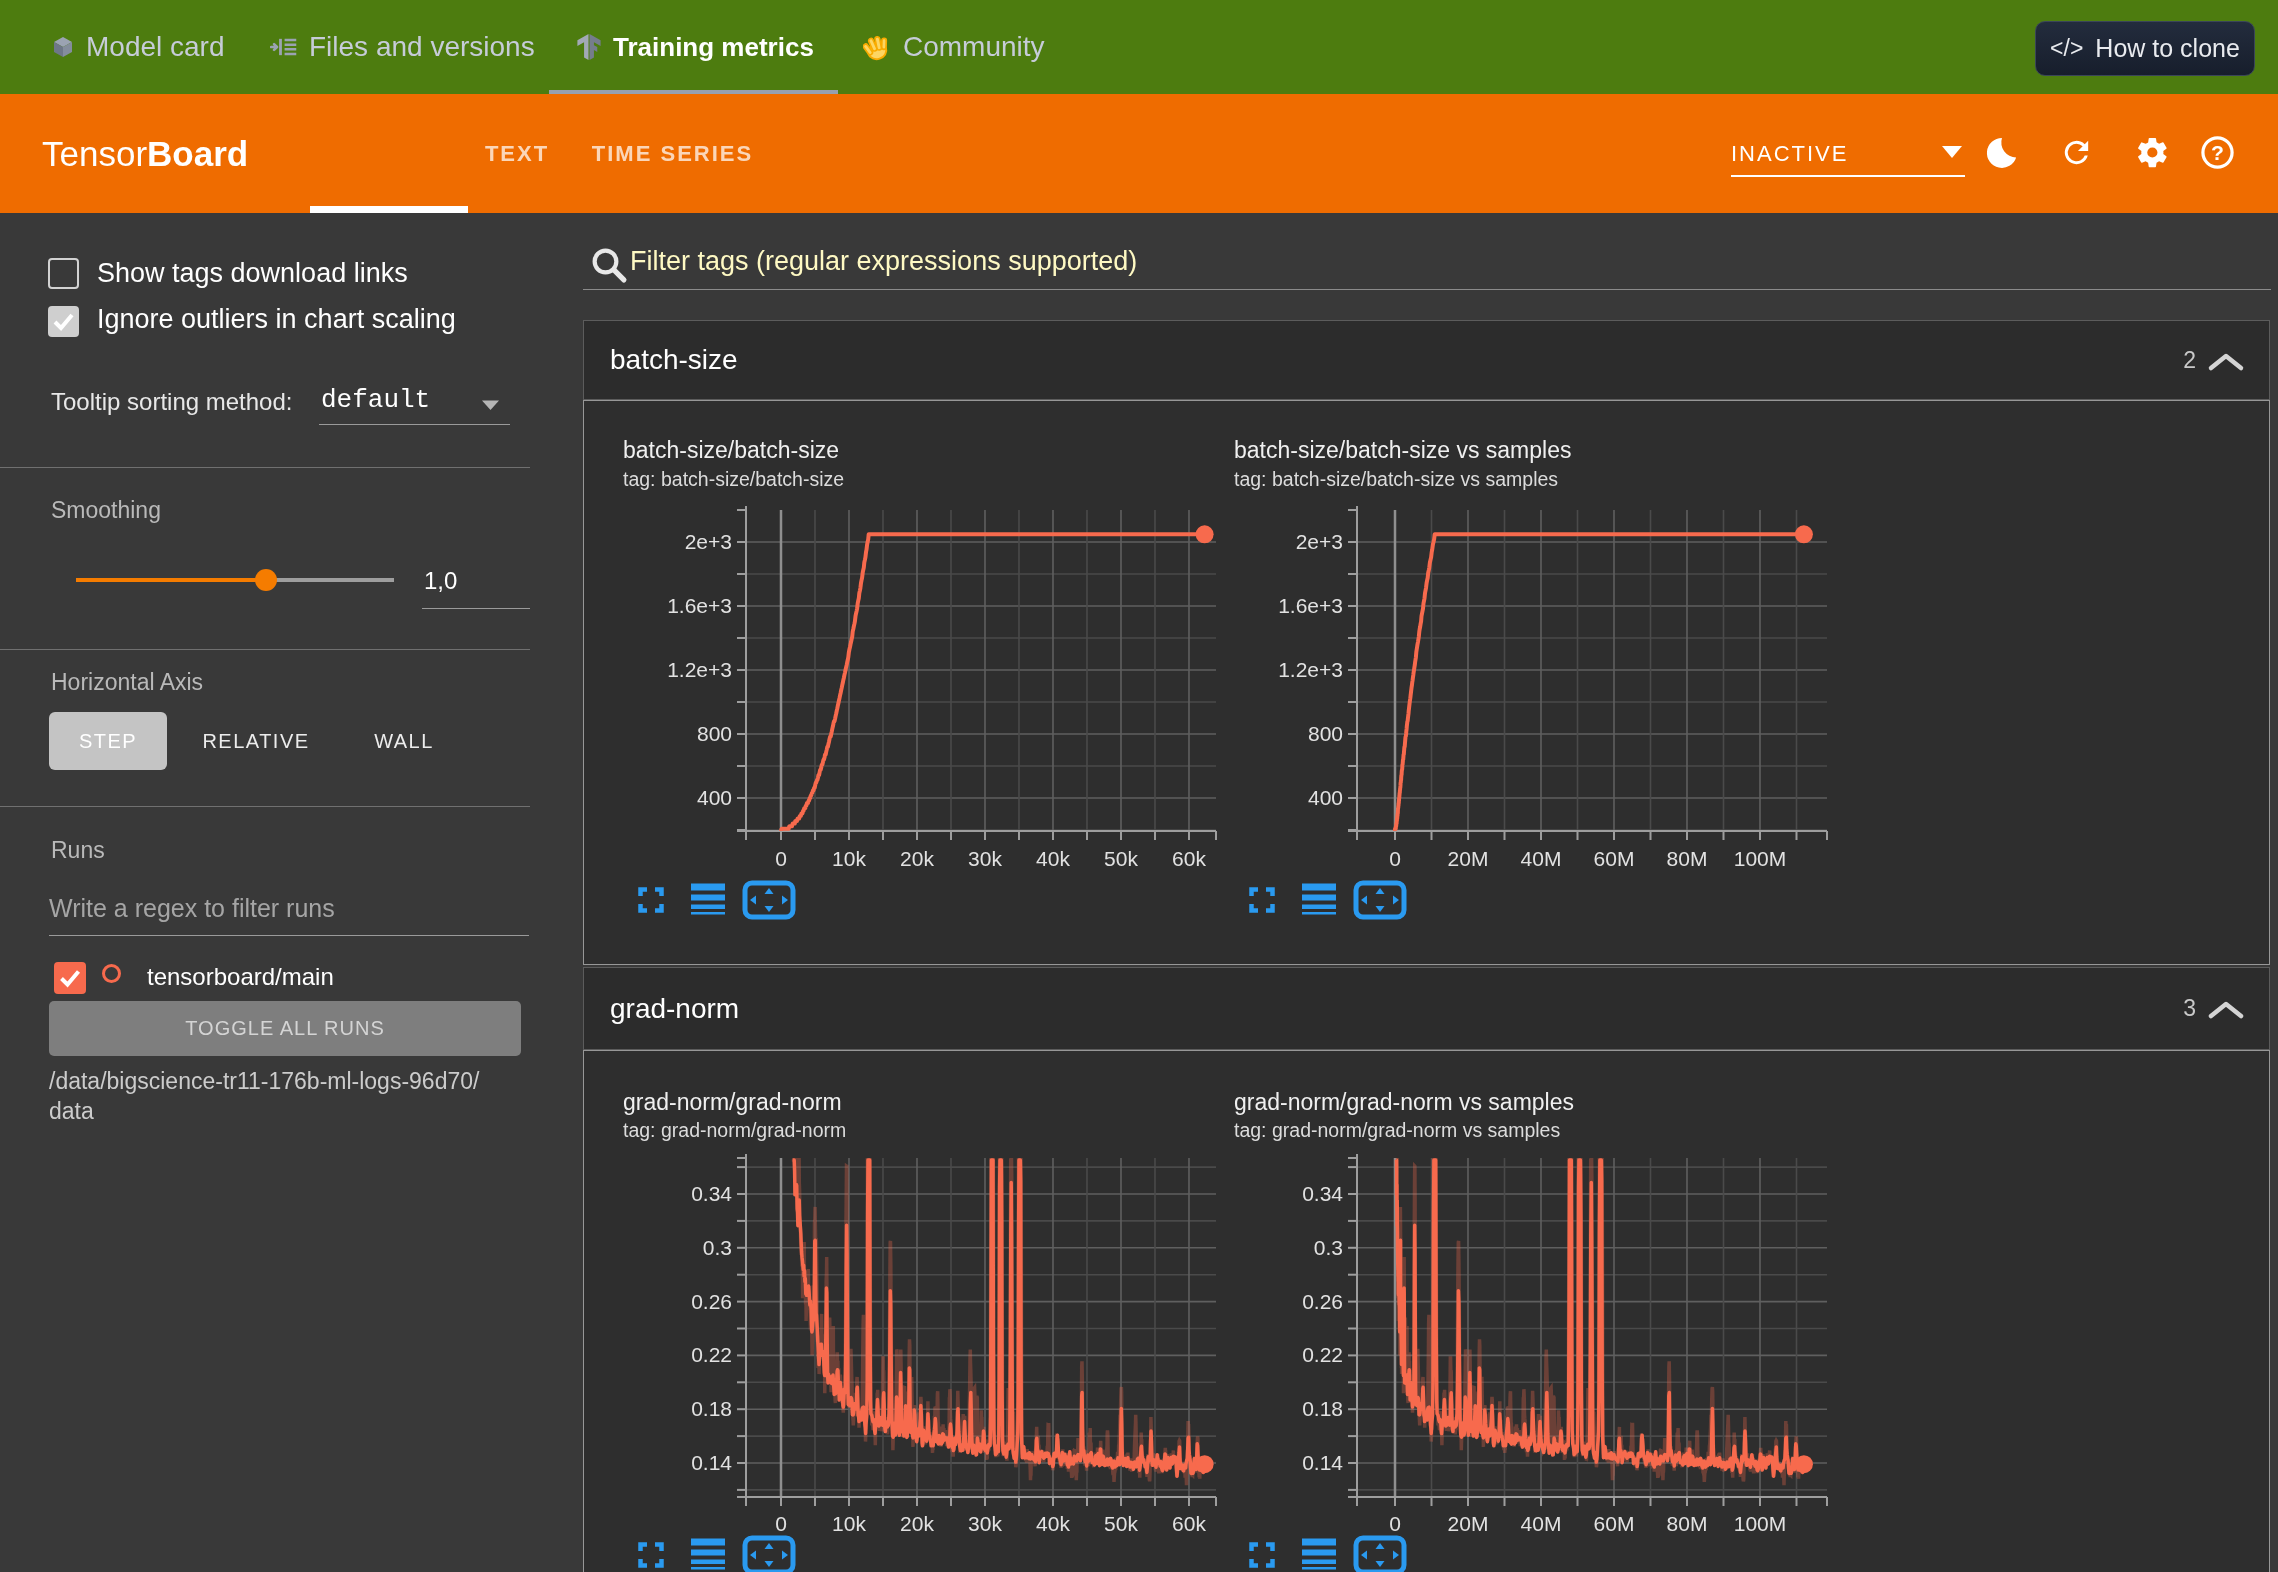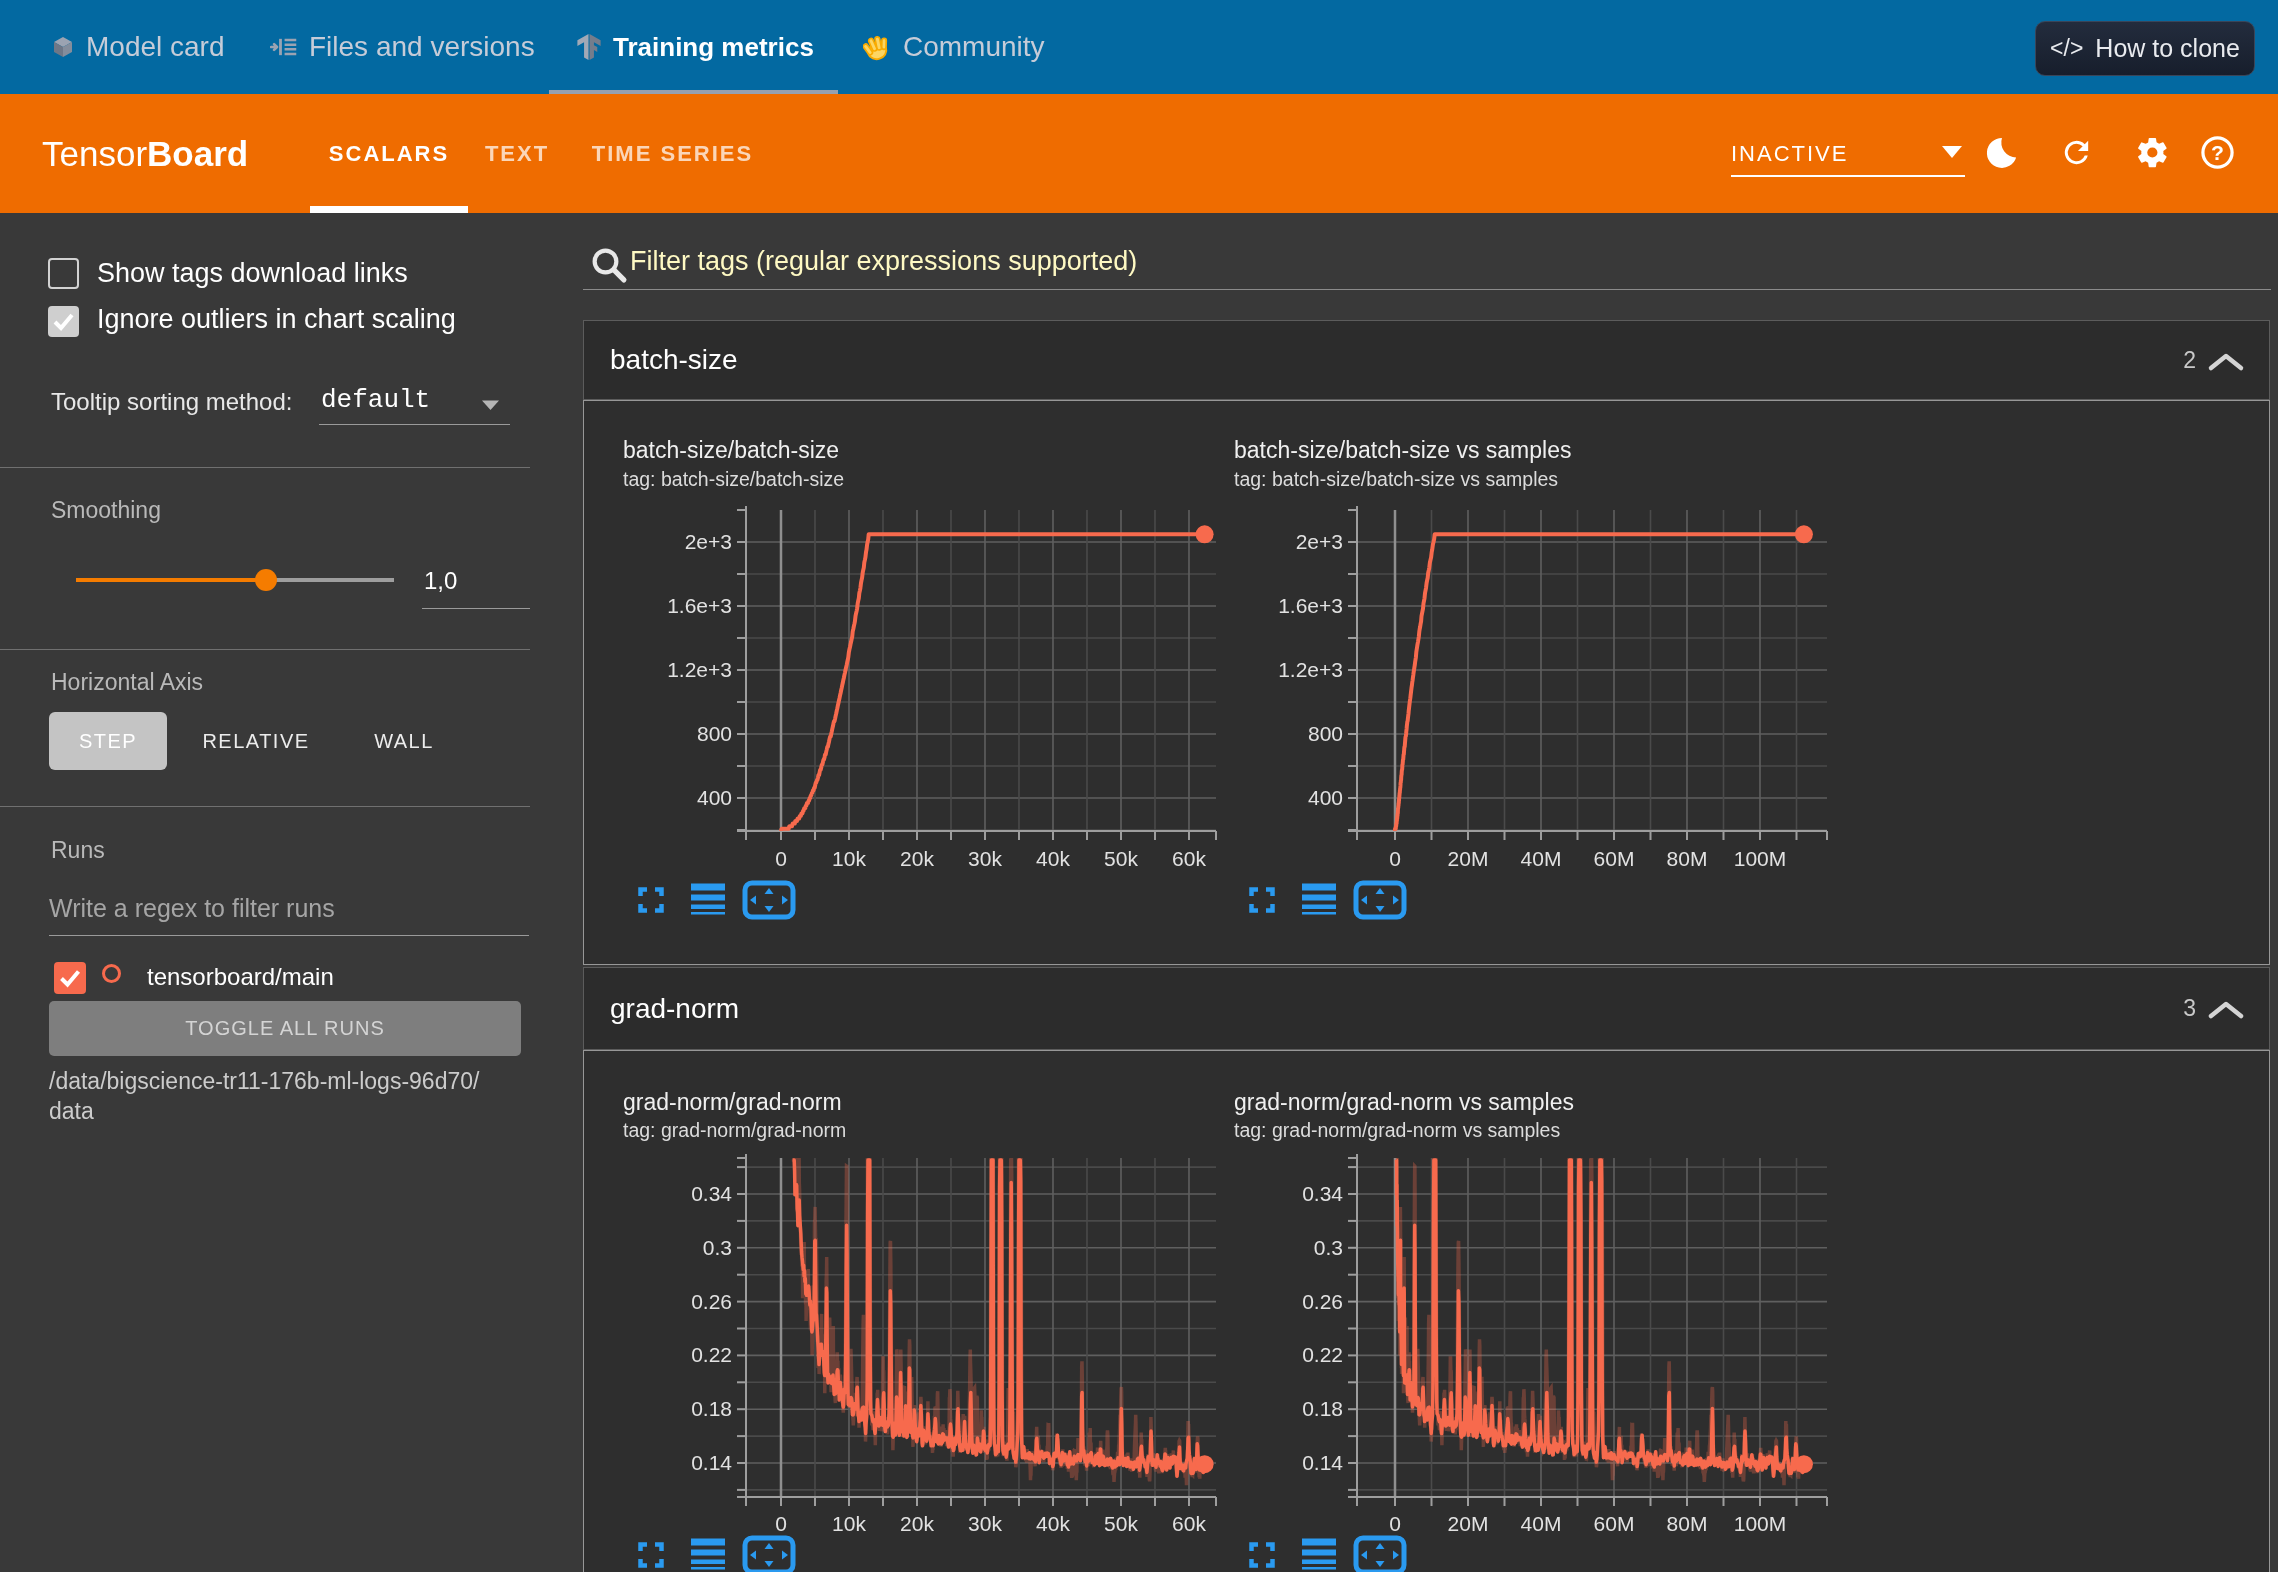--- a/index.html
+++ b/index.html
@@ -2,21 +2,21 @@
 <html><head>
 <meta charset="utf-8">
 <style>
 * { margin:0; padding:0; box-sizing:border-box; }
 html,body { width:2278px; height:1572px; overflow:hidden; background:#393939;
   font-family:"Liberation Sans",sans-serif; }
 #page { position:relative; width:2278px; height:1572px; }
 .abs { position:absolute; }
 
 
-#topbar { position:absolute; left:0; top:0; width:2278px; height:94px; background:#0369a1; }
+#topbar { position:absolute; left:0; top:0; width:2278px; height:94px; background:#4d7c0f; }
 .tab { position:absolute; top:0; height:94px; display:flex; align-items:center; gap:11px;
   color:#c6ccd8; font-size:28px; }
 .tab.active { font-size:26px; }
 .tab.active { color:#fff; font-weight:bold; }
 #tm-underline { position:absolute; left:549px; top:90px; width:289px; height:4px; background:#97a0af; }
 #clonebtn { position:absolute; left:2035px; top:21px; width:220px; height:55px; border-radius:10px;
   border:1.5px solid #3a4559; background:linear-gradient(180deg,#232c3d 0%,#171e2c 100%);
   color:#e9ebef; font-size:25px; display:flex; align-items:center; justify-content:center; gap:12px; }
 
 
@@ -102,21 +102,20 @@
         <span style="font-size:23px;">&lt;/&gt;</span>
         <span>How to clone</span>
       </div>
   </div>
 
   <div id="tbbar">
     <div id="tblogo">
         <span style="font-weight:400;">Tensor</span>
         <span style="font-weight:bold;">Board</span>
       </div>
-    <div class="tbtab active" style="left:310px; width:158px;">SCALARS</div>
     <div id="scalars-underline"></div>
     <div class="tbtab" style="left:477px; width:80px;">TEXT</div>
     <div class="tbtab" style="left:590px; width:165px;">TIME SERIES</div>
     <div id="inactive">INACTIVE</div>
     <div id="inactive-underline"></div>
     <svg class="abs" style="left:1938px;top:46px;" width="28" height="24" viewBox="0 0 28 24">
         <path d="M4 6 L24 6 L14 18 Z" fill="#fff"></path>
       </svg>
 
     <svg class="abs" style="left:1983px;top:40px;" width="37" height="37" viewBox="0 0 24 24">

